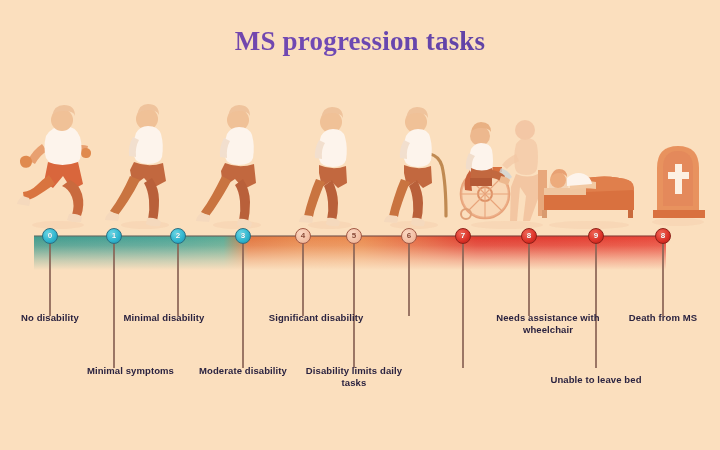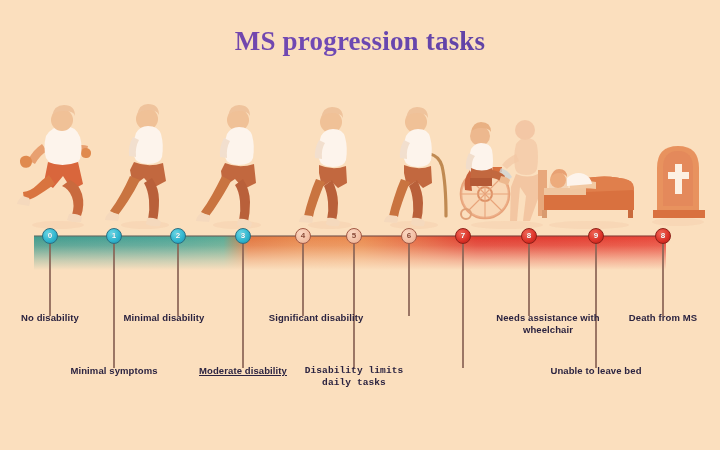--- a/index.html
+++ b/index.html
@@ -346,22 +346,22 @@
     <div class="node red" style="left:529px;">8</div>
 
     <div class="stem" style="left:596px;height:126px;"></div>
     <div class="node red" style="left:596px;">9</div>
 
     <div class="stem" style="left:663px;height:74px;"></div>
     <div class="node red" style="left:663px;">8</div>
   </div>
 
   <div class="tl-label row-top" style="left:50px;">No disability</div>
-  <div class="tl-label row-bottom" style="left:114px;">Minimal symptoms</div>
+  <div class="tl-label row-bottom" style="left:114px;text-align:right;">Minimal symptoms</div>
   <div class="tl-label row-top" style="left:164px;">Minimal disability</div>
-  <div class="tl-label row-bottom" style="left:243px;text-decoration:underline;">Moderate disability</div>
+  <div class="tl-label row-bottom" style="left:243px;">Moderate disability</div>
   <div class="tl-label row-top" style="left:316px;">Significant disability</div>
-  <div class="tl-label row-bottom" style="left:354px;font-family:Liberation Mono, monospace;">Disability limits daily tasks</div>
+  <div class="tl-label row-bottom" style="left:354px;">Disability limits daily tasks</div>
   <div class="tl-label row-top" style="left:548px;">Needs assistance with wheelchair</div>
-  <div class="tl-label row-bottom" style="left:596px;">Unable to leave bed</div>
+  <div class="tl-label row-bottom" style="left:596px;margin-top:9px;">Unable to leave bed</div>
   <div class="tl-label row-top" style="left:663px;">Death from MS</div>
 
 </div>
 
 </body></html>

